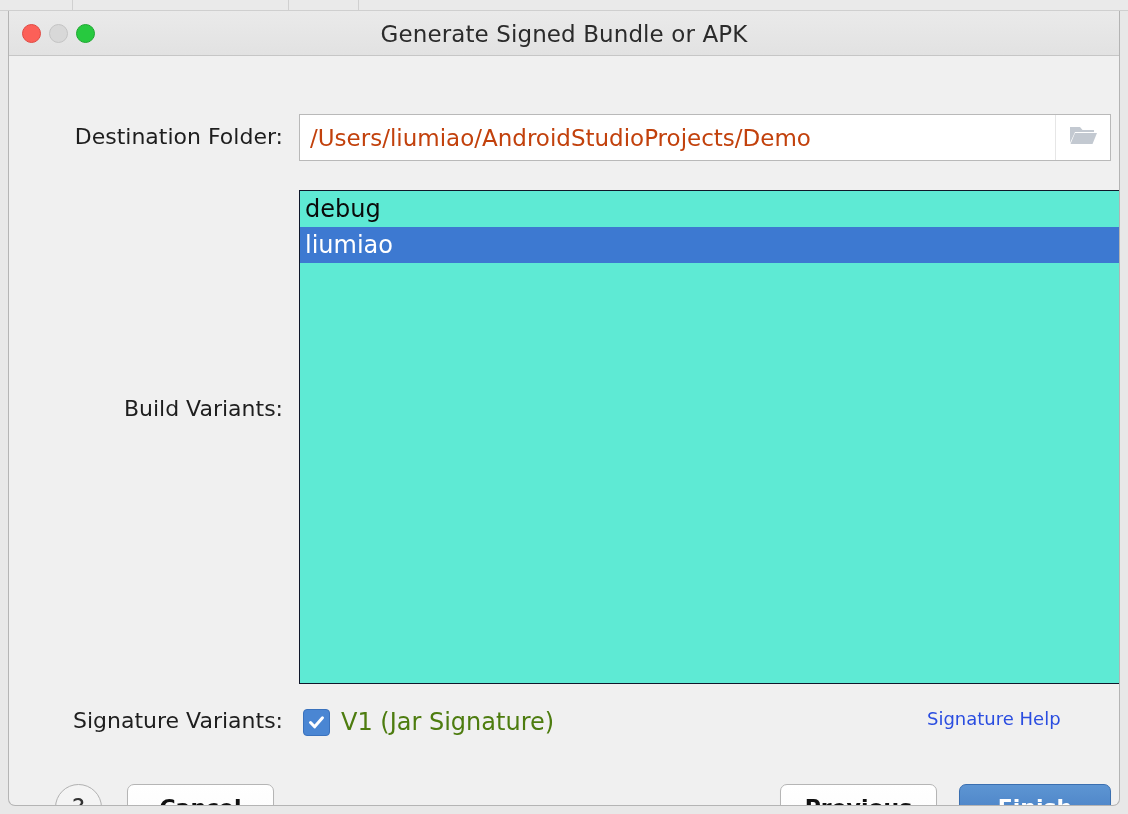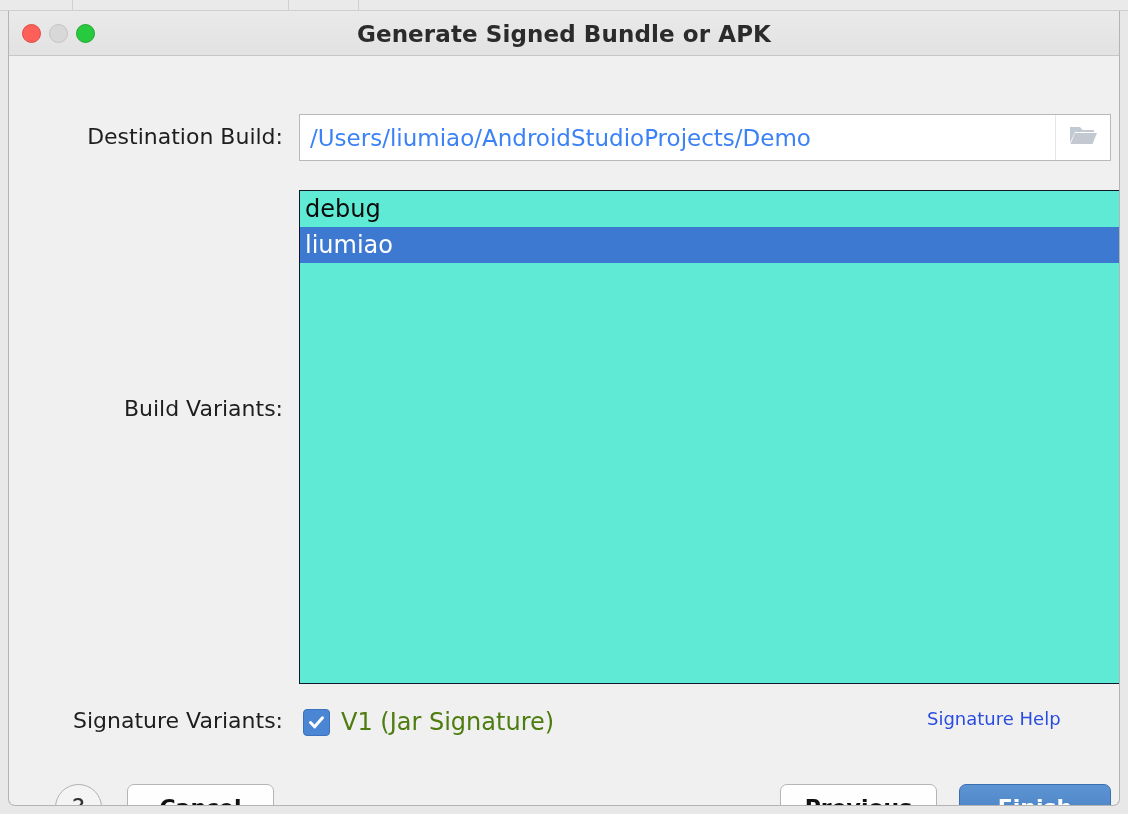--- a/index.html
+++ b/index.html
@@ -78,21 +78,20 @@
 
   .window-title {
     position: absolute;
     left: 0;
     right: 0;
     top: 10px;
     text-align: center;
     font-size: 23px;
     color: #2b2b2b;
     letter-spacing: 0.1px;
-    font-weight: bold;
   }
 
   
   .content {
     position: relative;
     height: 750px;
   }
 
   .label {
     position: absolute;
@@ -114,21 +113,21 @@
     background: #ffffff;
     border: 1px solid #b9b9b9;
     box-sizing: border-box;
     display: flex;
     align-items: center;
   }
   .path-text {
     flex: 1 1 auto;
     padding-left: 10px;
     font-size: 23px;
-    color: #3b82f6;
+    color: #c2410c;
     white-space: nowrap;
     overflow: hidden;
   }
   .folder-btn {
     flex: 0 0 auto;
     width: 54px;
     height: 45px;
     display: flex;
     align-items: center;
     justify-content: center;
@@ -274,21 +273,21 @@
     <div class="traffic">
       <div class="light close"></div>
       <div class="light min"></div>
       <div class="light zoom"></div>
     </div>
     <div class="window-title">Generate Signed Bundle or APK</div>
   </div>
 
   <div class="content">
 
-    <div class="label dest-label">Destination Build:</div>
+    <div class="label dest-label">Destination Folder:</div>
 
     <div class="path-field">
       <div class="path-text" placeholder="">/Users/liumiao/AndroidStudioProjects/Demo</div>
       <div class="folder-btn">
         <span>
           <svg width="30" height="24" viewBox="0 0 30 24" aria-hidden="true">
             <path d="M2 3 H12 L14.5 6 H26 V8 H7 L2 19 Z" fill="#c3c9d1"></path>
             <path d="M7 9 H29 L24.5 20 H2.5 Z" fill="#c3c9d1"></path>
           </svg>
         </span>

